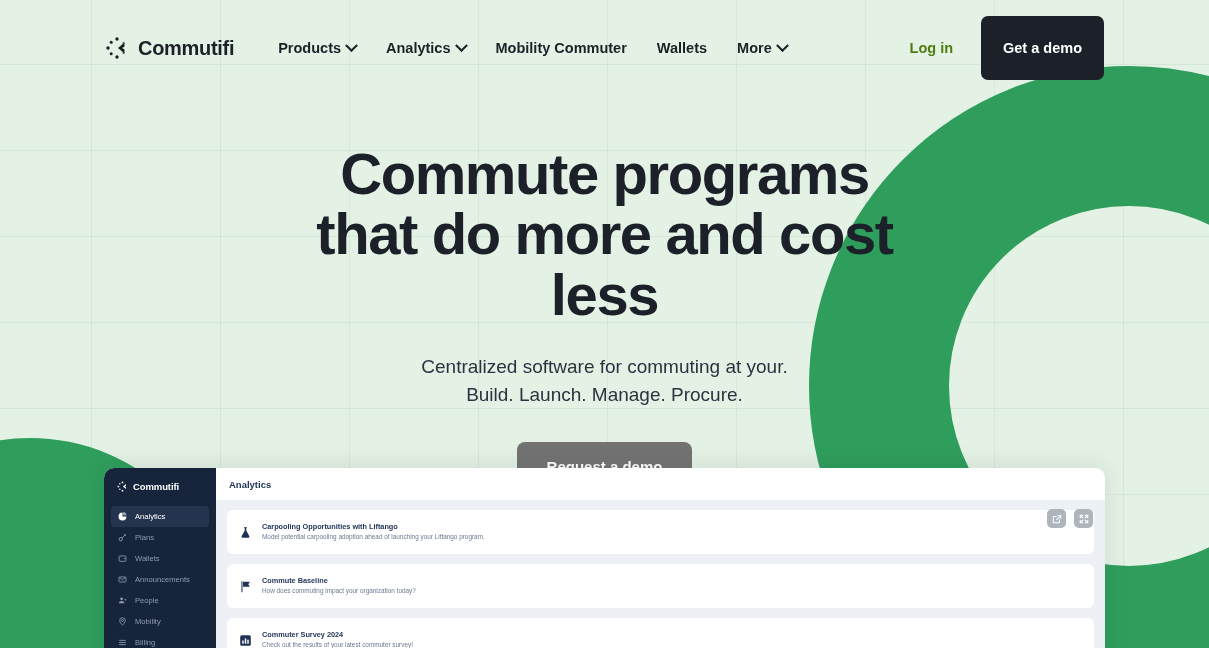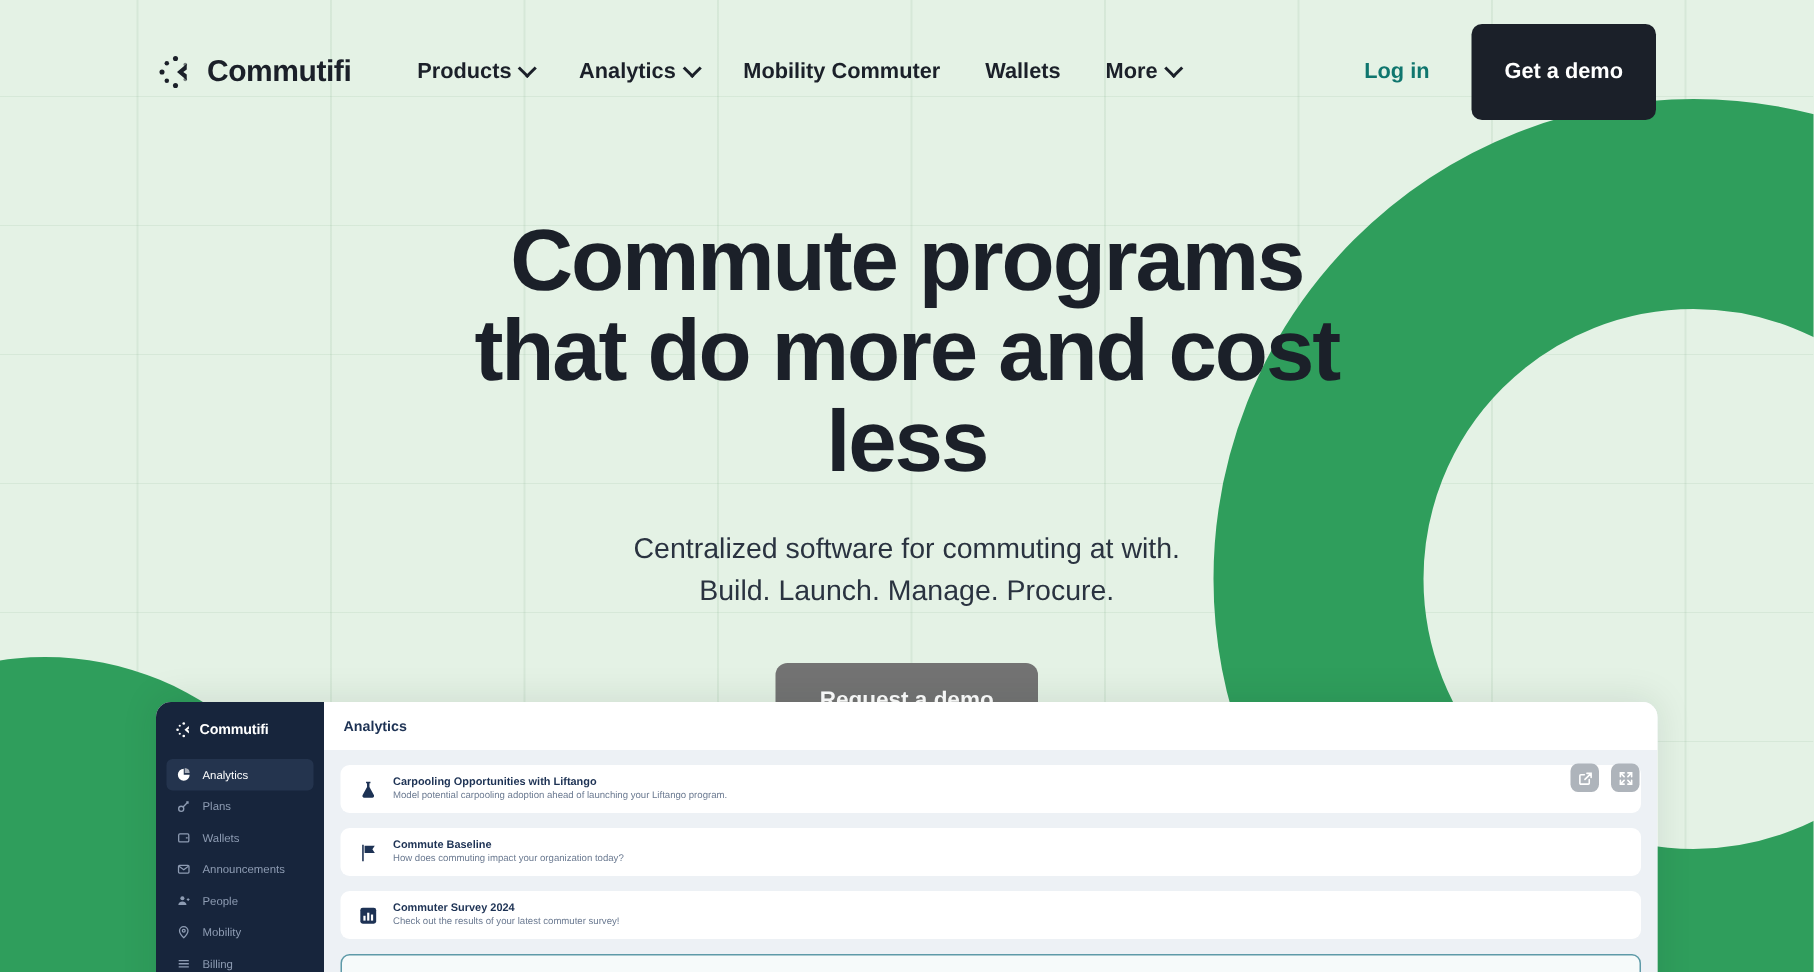--- a/index.html
+++ b/index.html
@@ -104,21 +104,21 @@
 
   .nav-right {
     margin-left: auto;
     display: flex;
     align-items: center;
     gap: 28px;
   }
   .login-link {
     font-size: 14.5px;
     font-weight: bold;
-    color: #0f766e;
+    color: #4d7c0f;
     cursor: pointer;
   }
   .btn-dark {
     background: #1b2029;
     color: #ffffff;
     font-size: 14.5px;
     font-weight: bold;
     border: none;
     border-radius: 7px;
     padding: 24px 22px;
@@ -256,21 +256,21 @@
     display: flex;
     align-items: center;
     justify-content: center;
     cursor: pointer;
   }
   .tool-btn svg { display: block; }
 
   .dash-card {
     background: #ffffff;
     border-radius: 6px;
-    height: 32px;
+    height: 44px;
     margin-bottom: 10px;
     display: flex;
     align-items: center;
     gap: 10px;
     padding: 0 12px;
     cursor: pointer;
   }
   .dash-card.focused {
     border: 1px solid #5e9aa8;
     background: #f6fafa;
@@ -341,21 +341,21 @@
 
   <div class="nav-right">
     <span class="login-link">Log in</span>
     <button class="btn-dark">Get a demo</button>
   </div>
 </nav>
 
 <section class="hero">
   <h1 class="hero-title">Commute programs that do more and cost less</h1>
   <p class="hero-sub">
-    <span>Centralized software for commuting at with.</span><br>
+    <span>Centralized software for commuting at your.</span><br>
     <span>Build. Launch. Manage. Procure.</span>
   </p>
   <button class="hero-cta">Request a demo</button>
 </section>
 
 <div class="preview">
 
   <aside class="dash-sidebar">
     <div class="dash-brand">
       <svg class="dash-brand-mark" viewBox="0 0 24 24">

